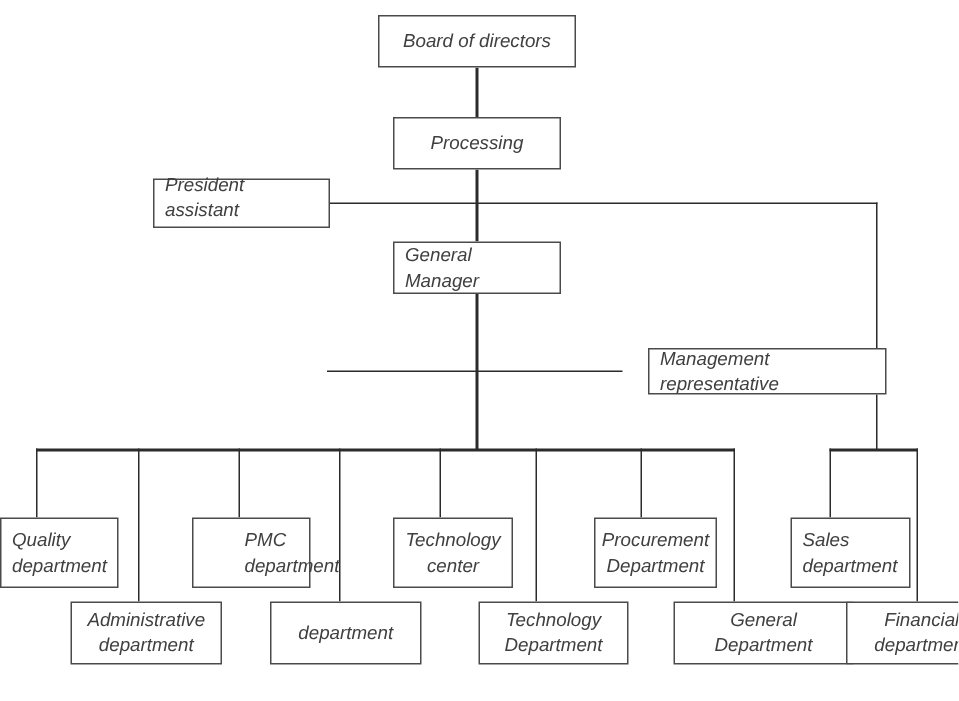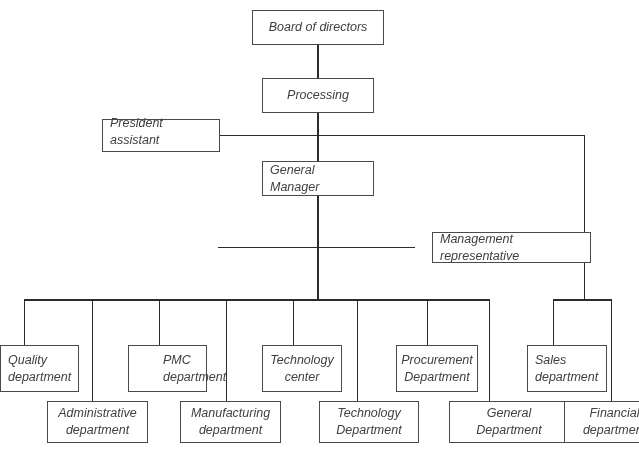--- a/index.html
+++ b/index.html
@@ -122,21 +122,20 @@
     <span>Sales</span>
     <span class="line2">department</span>
   </div>
 
   <div class="node center" style="left:47px; top:401px; width:101px; height:42px;">
     <span>Administrative</span>
     <span class="line2">department</span>
   </div>
 
   <div class="node center" style="left:180px; top:401px; width:101px; height:42px;">
-    <span>Manufacturing</span>
     <span class="line2">department</span>
   </div>
 
   <div class="node center" style="left:319px; top:401px; width:100px; height:42px;">
     <span>Technology</span>
     <span class="line2">Department</span>
   </div>
 
   <div class="node center" style="left:449px; top:401px; width:120px; height:42px;">
     <span>General</span>

